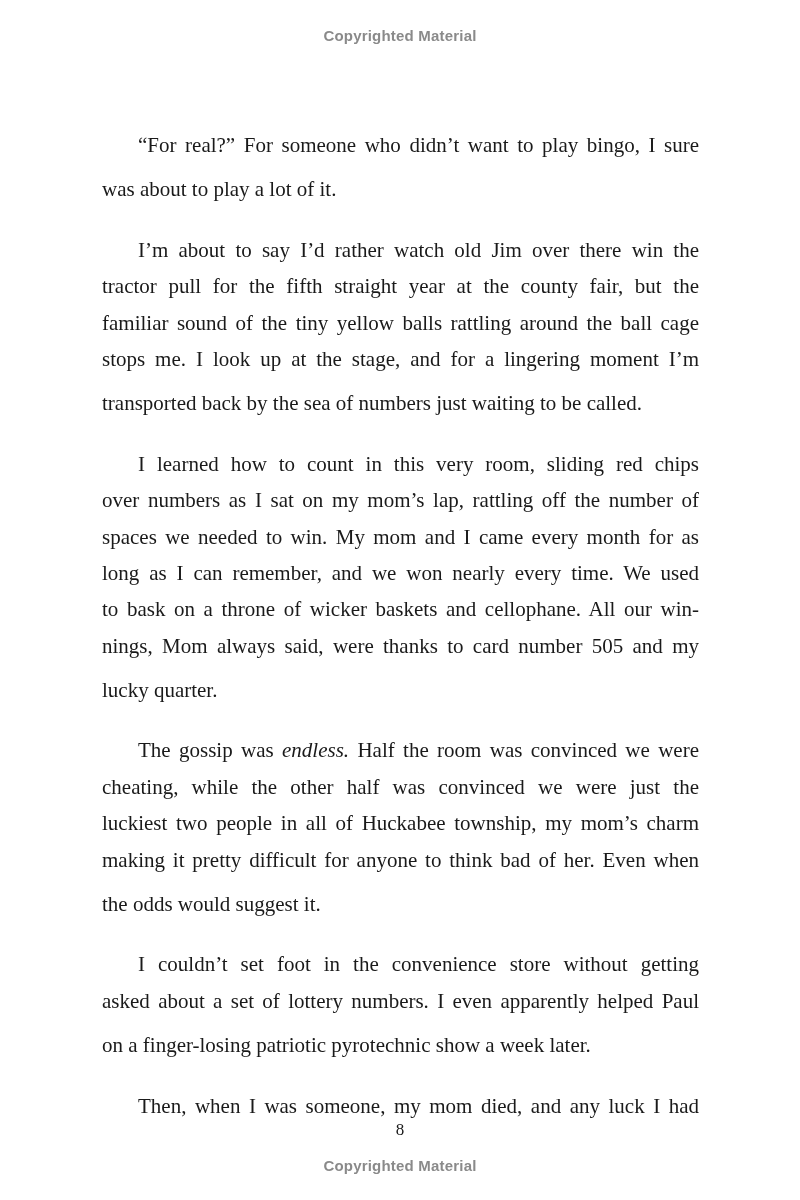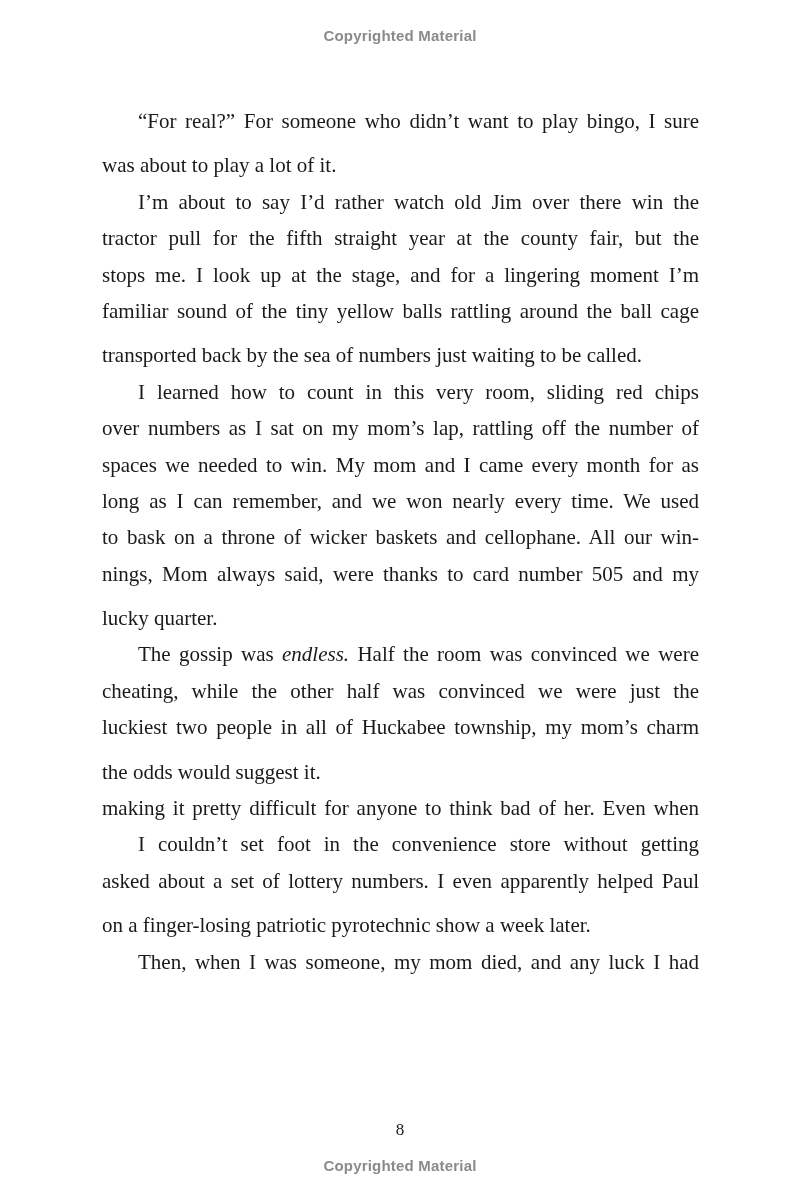--- a/index.html
+++ b/index.html
@@ -43,20 +43,21 @@
       text-align: justify;
       text-align-last: justify;
       display: block;
     }
     .line.last {
       text-align-last: left;
       margin-top: 8px;
     }
     .line.indent {
       padding-left: 36px;
+      margin-top: 24px;
     }
     .line i { font-style: italic; }
 
     .page-number {
       position: absolute;
       left: 0;
       width: 800px;
       top: 1120px;
       text-align: center;
       font-family: "Liberation Serif", serif;
@@ -73,41 +74,41 @@
 
   <div>
     <span class="line indent">“For real?” For someone who didn’t want to play bingo, I sure</span>
     <span class="line last">was about to play a lot of it.</span>
   </div>
 
 
   <div>
     <span class="line indent">I’m about to say I’d rather watch old Jim over there win the</span>
     <span class="line">tractor pull for the fifth straight year at the county fair, but the</span>
+    <span class="line">familiar sound of the tiny yellow balls rattling around the ball cage</span>
     <span class="line">stops me. I look up at the stage, and for a lingering moment I’m</span>
-    <span class="line">familiar sound of the tiny yellow balls rattling around the ball cage</span>
     <span class="line last">transported back by the sea of numbers just waiting to be called.</span>
   </div>
 
   <div>
     <span class="line indent">I learned how to count in this very room, sliding red chips</span>
     <span class="line">over numbers as I sat on my mom’s lap, rattling off the number of</span>
     <span class="line">spaces we needed to win. My mom and I came every month for as</span>
     <span class="line">long as I can remember, and we won nearly every time. We used</span>
     <span class="line">to bask on a throne of wicker baskets and cellophane. All our win-</span>
     <span class="line">nings, Mom always said, were thanks to card number 505 and my</span>
     <span class="line last">lucky quarter.</span>
   </div>
 
   <div>
     <span class="line indent"><span>The gossip was </span><i>endless.</i><span> Half the room was convinced we were</span></span>
     <span class="line">cheating, while the other half was convinced we were just the</span>
     <span class="line">luckiest two people in all of Huckabee township, my mom’s charm</span>
+    <span class="line">making it pretty difficult for anyone to think bad of her. Even when</span>
     <span class="line last">the odds would suggest it.</span>
-    <span class="line">making it pretty difficult for anyone to think bad of her. Even when</span>
   </div>
 
   <div>
     <span class="line indent">I couldn’t set foot in the convenience store without getting</span>
     <span class="line">asked about a set of lottery numbers. I even apparently helped Paul</span>
     <span class="line last">on a finger-losing patriotic pyrotechnic show a week later.</span>
   </div>
 
   <div>
     <span class="line indent">Then, when I was someone, my mom died, and any luck I had</span>

